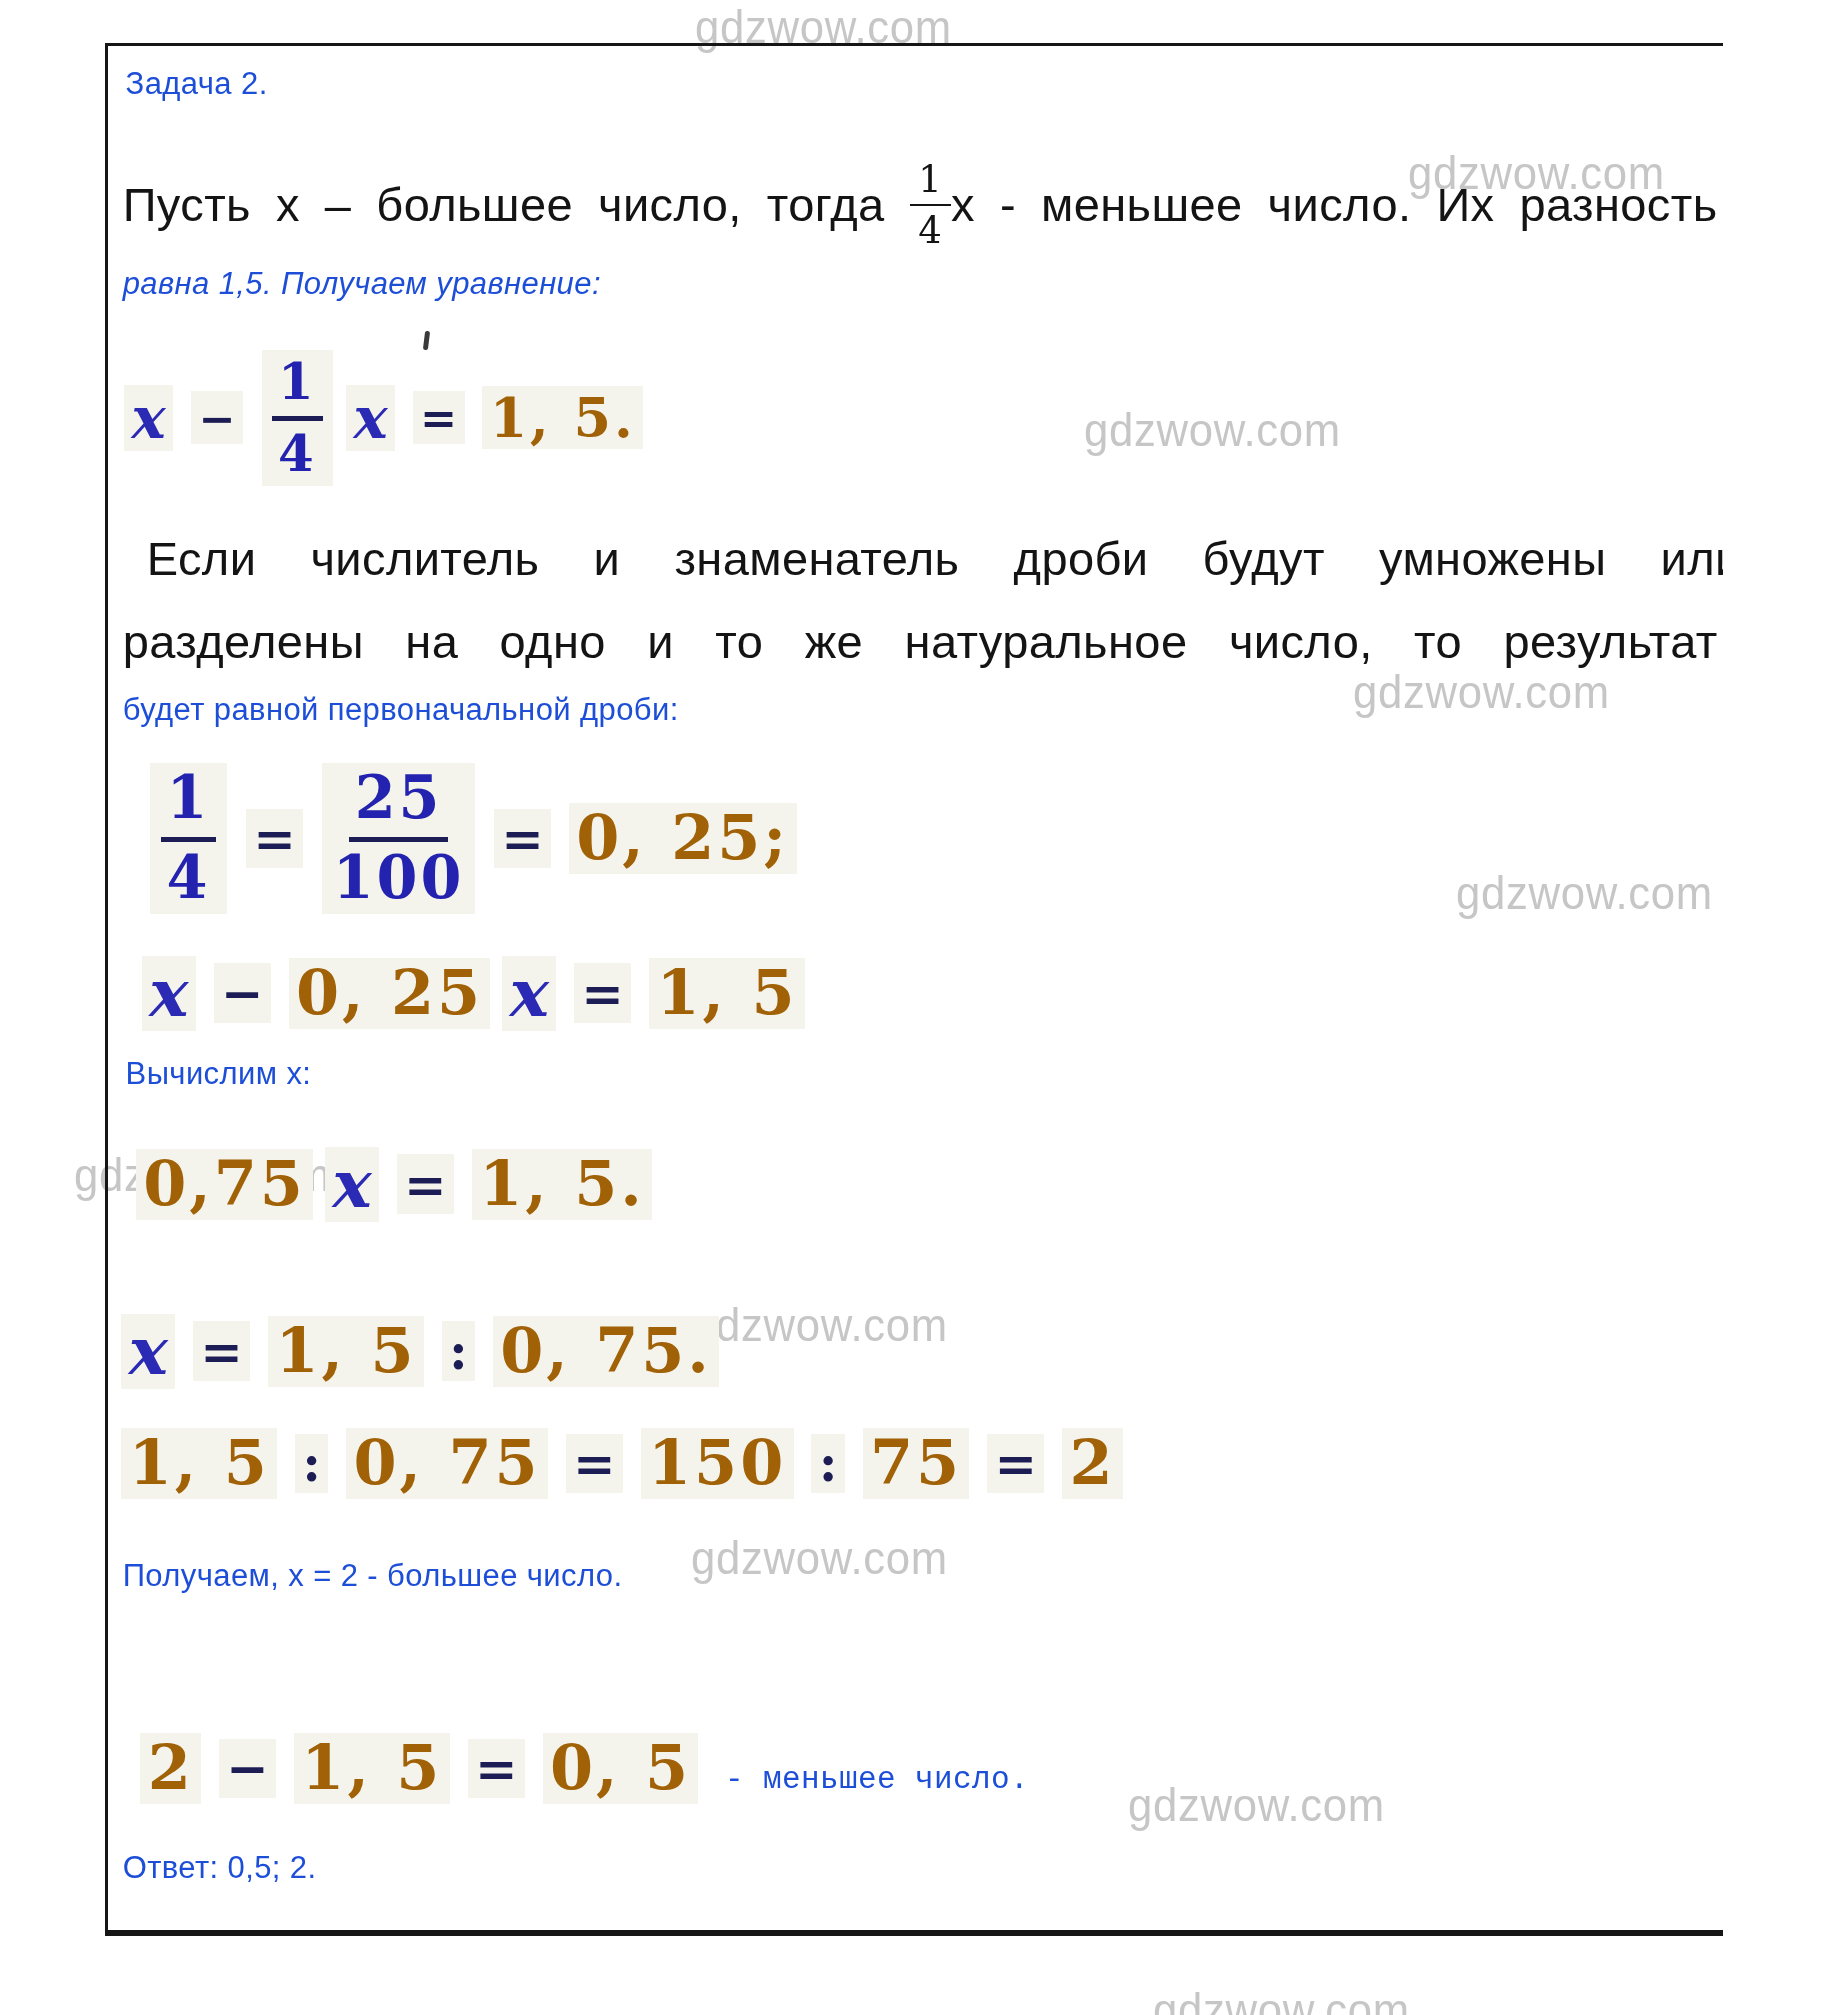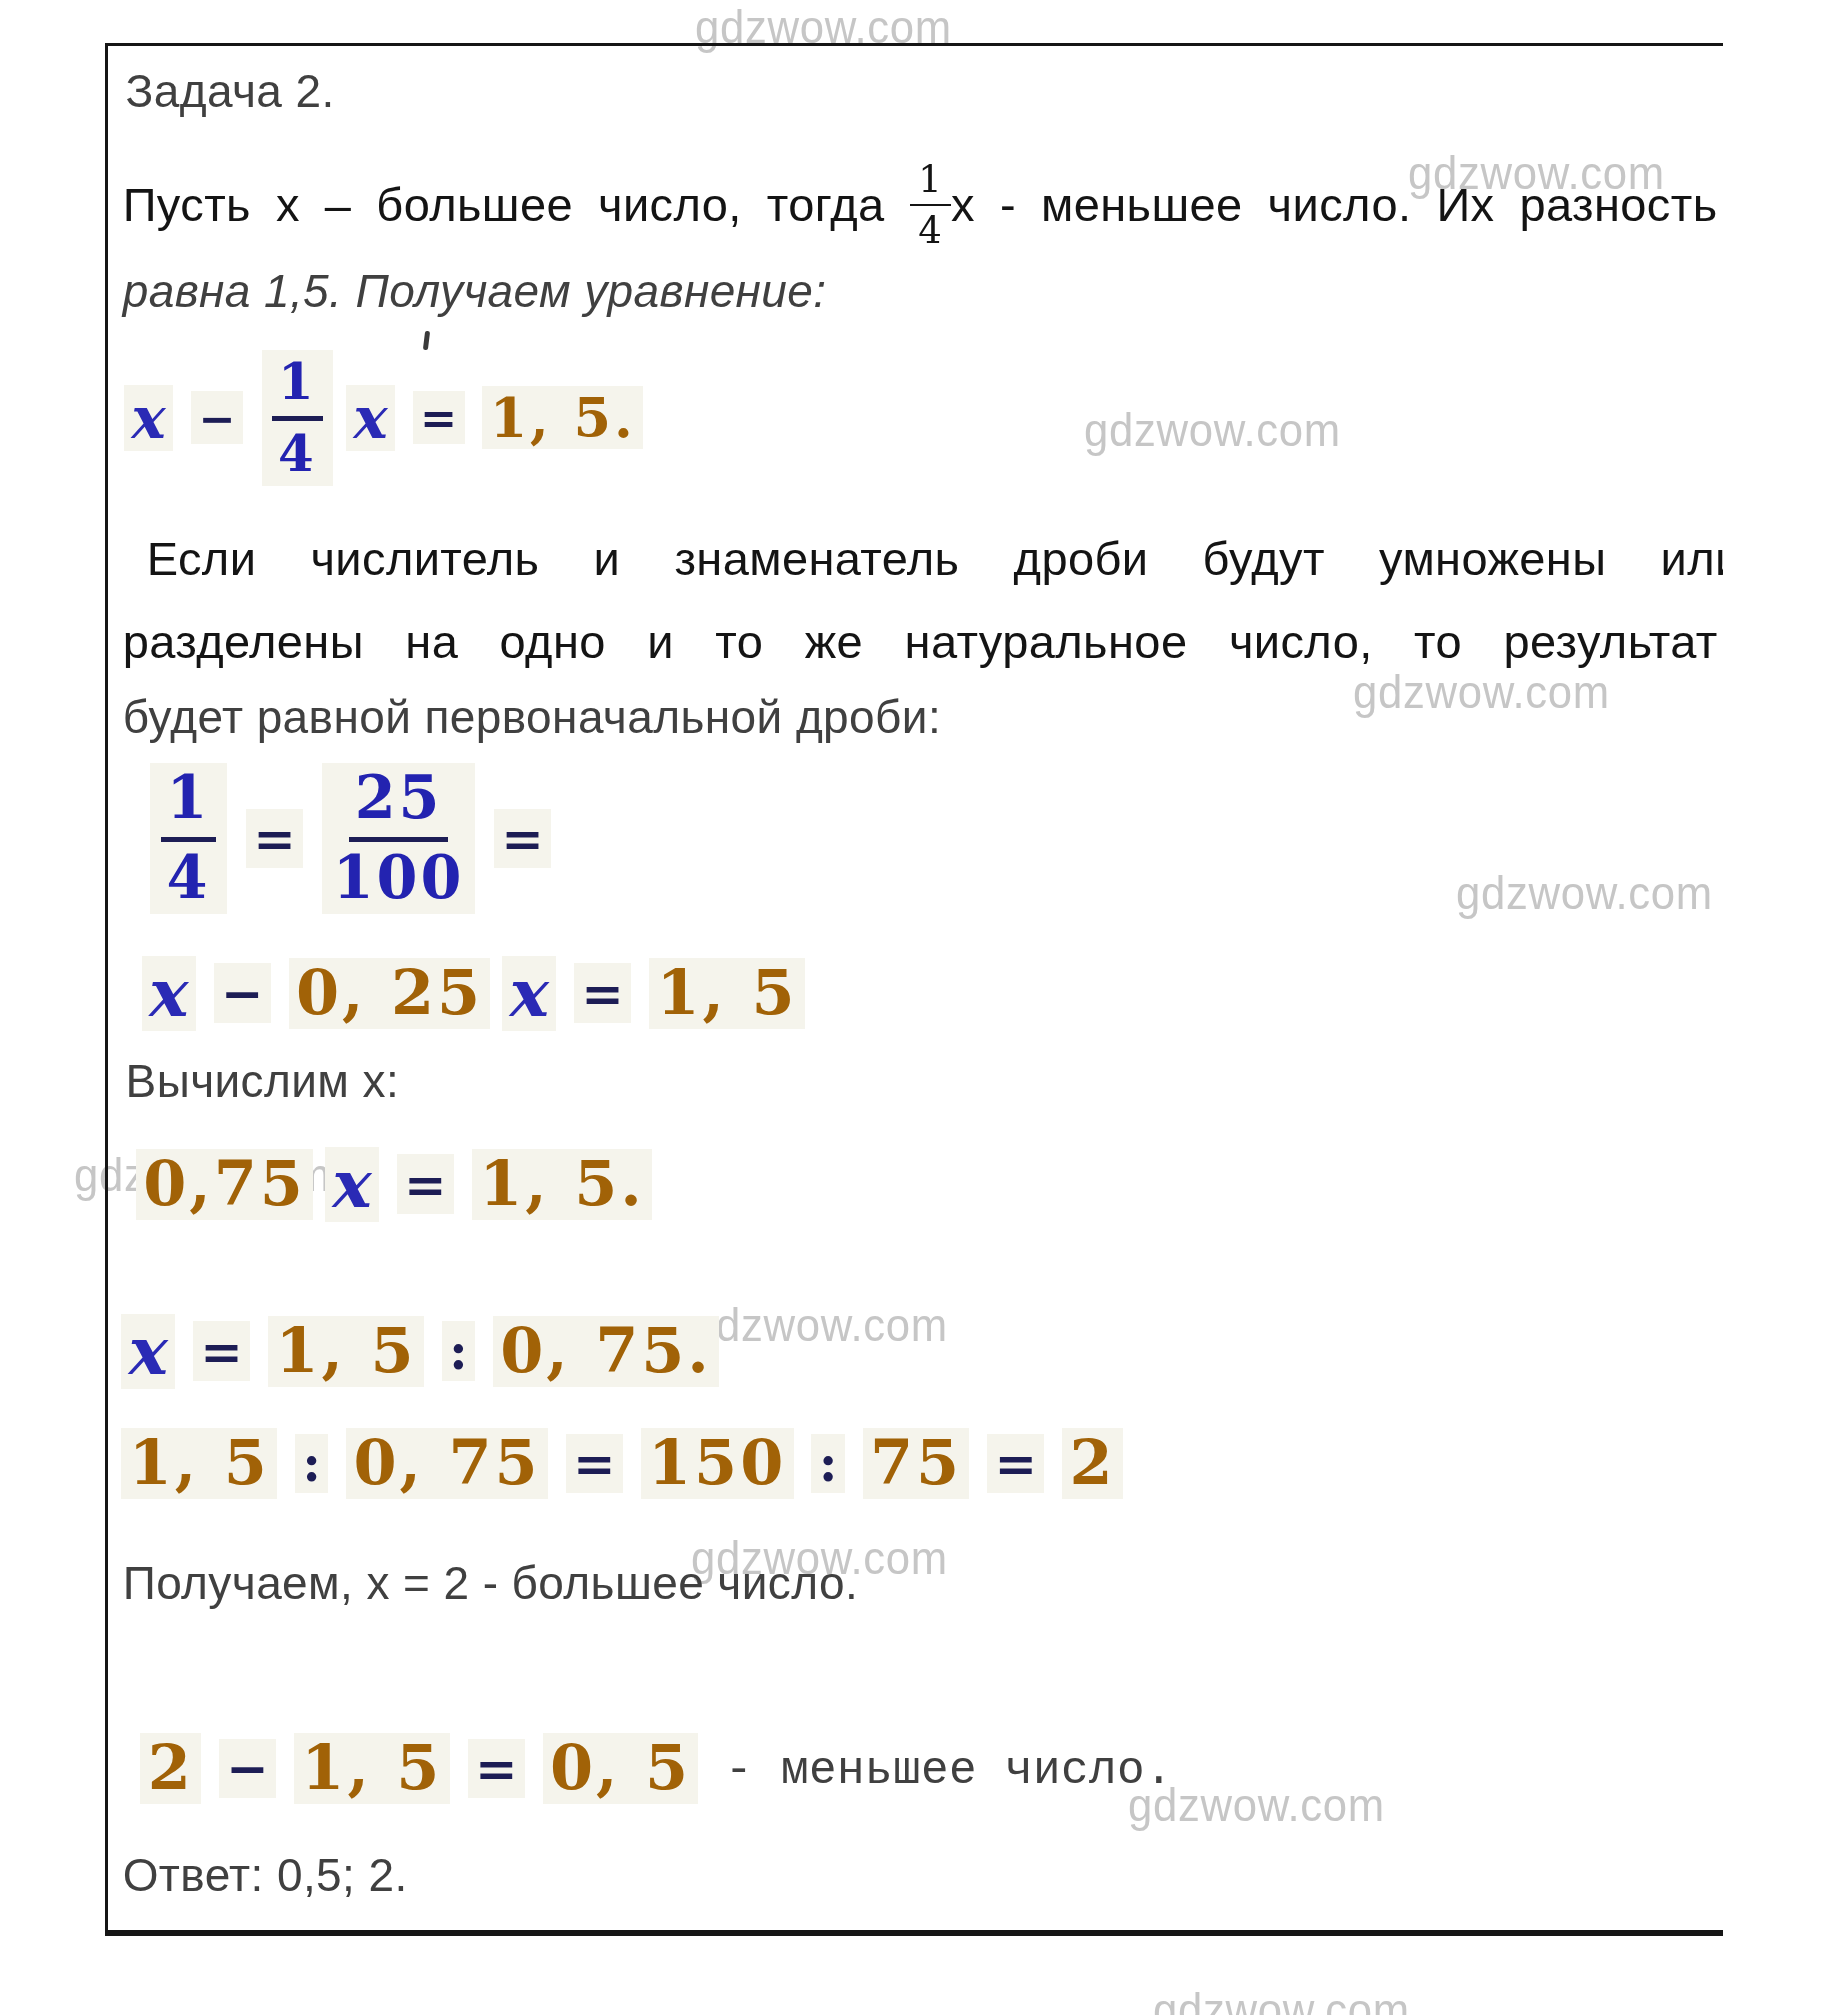--- a/index.html
+++ b/index.html
@@ -6,21 +6,21 @@
   .page{position:relative;width:1723px;height:2015px;background:#ffffff;overflow:hidden;
         font-family:"Liberation Sans",sans-serif;}
   
   .wmark{position:absolute;font-family:"Liberation Sans",sans-serif;font-size:46px;
          font-weight:400;color:#c6c6c6;letter-spacing:0.7px;white-space:nowrap;
          z-index:1;transform:scaleX(.95);transform-origin:left top;}
   
   .box{position:absolute;left:105px;top:43px;width:1657px;height:1893px;box-sizing:border-box;
        border:3.7px solid #161616;border-bottom-width:6.6px;z-index:2;}
   .abs{position:absolute;}
-  .txt{font-size:46px;line-height:1.08;color:#404040;letter-spacing:0.4px;white-space:nowrap;}
+  .txt{font-size:31px;line-height:1.08;color:#1d4ed8;letter-spacing:0.4px;white-space:nowrap;}
   
   .jrow{display:flex;justify-content:space-between;align-items:center;
         font-size:47px;color:#141414;letter-spacing:0.4px;}
   .word{white-space:nowrap;}
   .fword{display:inline-flex;align-items:center;}
   .bfrac{display:inline-flex;flex-direction:column;align-items:center;
          font-family:"DejaVu Serif",serif;font-size:37px;line-height:1;color:#141414;}
   .bfrac .fn{padding:1.5px 8.8px 5.9px;border-bottom:2.9px solid #141414;}
   .bfrac .fd{padding-top:5.9px;}
   .fsuffix{font-size:47px;}
@@ -129,20 +129,21 @@
         <span class="frac">
           <span class="fn">1</span>
           <span class="fd">4</span>
         </span>
         <span class="tok op">=</span>
         <span class="frac">
           <span class="fn">25</span>
           <span class="fd">100</span>
         </span>
         <span class="tok op">=</span>
+        <span class="tok num">0, 25;</span>
       </div>
 
     <div class="eq abs" style="left:28px;top:910px;">
         <span class="tok var">x</span>
         <span class="tok op">−</span>
         <span class="tok num">0, 25</span>
         <span class="tok var">x</span>
         <span class="tok op">=</span>
         <span class="tok num">1, 5</span>
       </div>

